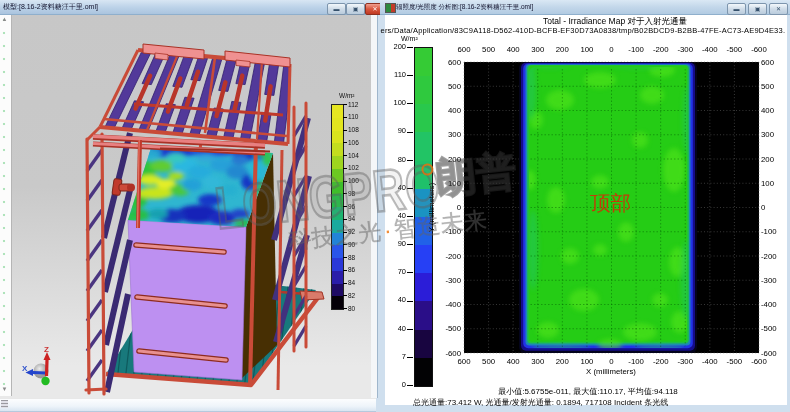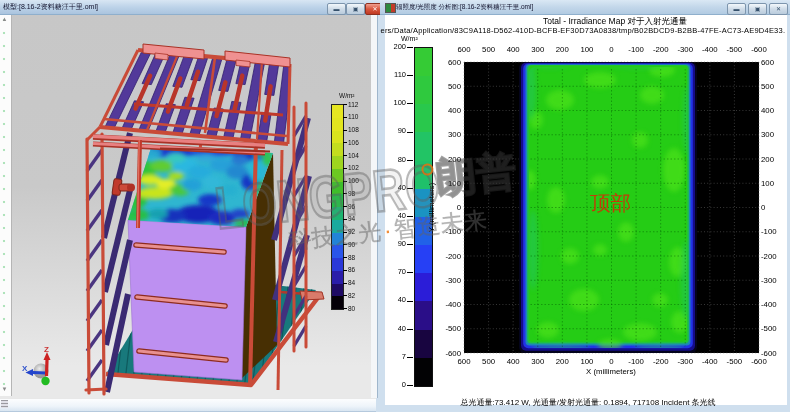--- a/index.html
+++ b/index.html
@@ -25,21 +25,21 @@
 #ricon{position:absolute;left:5px;top:3px;width:9px;height:8px;background:linear-gradient(90deg,#2d8a3e 55%,#c23b2a 55%);border:1px solid #555}
 #rcontent{left:385px;top:14px;width:402px;height:391px;background:#fff}
 #rtl1{left:420px;top:15.5px;width:390px;text-align:center;font-size:8.5px;color:#000}
 #rtl2{left:380.5px;top:26px;width:420px;font-size:7.5px;letter-spacing:0.22px;color:#000;white-space:nowrap}
 #rwm2{left:401px;top:35px;font-size:7px;color:#000}
 #rcb{left:414px;top:47px;width:17px;height:338px;border:1px solid #111}
 #rcbl{left:383px;top:40px;width:23px;font-size:7.5px;color:#000;text-align:right}
 #rcbl div{height:28.17px;line-height:14px}
 .tick{position:absolute;width:6px;height:1px;background:#000}
 #bt1{left:413px;top:385.5px;width:350px;text-align:center;font-size:8px;color:#000}
-#bt2{left:413px;top:396.5px;width:350px;text-align:center;font-size:8px;color:#000}
+#bt2{left:413px;top:396.5px;width:350px;text-align:left;font-size:8px;color:#000}
 #wm{left:213px;top:150px;width:330px;height:110px;transform:rotate(-6.2deg);pointer-events:none}
 #wm .en{position:absolute;left:3px;top:8px;font-size:44px;font-weight:bold;letter-spacing:0.4px;white-space:nowrap;
  color:rgba(140,140,140,0.10);-webkit-text-stroke:1.9px rgba(95,95,95,0.42);transform:scaleY(1.34);transform-origin:top left}
 #wm .cjk{position:absolute;left:226px;top:8px;font-size:40px;font-weight:bold;white-space:nowrap;
  color:rgba(80,80,80,0.16);-webkit-text-stroke:2.1px rgba(50,50,50,0.46)}
 #wm .reg{position:absolute;left:212px;top:19px;width:8px;height:8px;border:2.2px solid rgba(230,110,15,0.85);border-radius:50%}
 #wm .sub{position:absolute;left:72px;top:66px;font-size:23px;letter-spacing:0.5px;white-space:nowrap;
  color:rgba(100,100,100,0.46);-webkit-text-stroke:0.6px rgba(100,100,100,0.24)}
 #wm .dot{color:rgba(240,120,18,0.85);-webkit-text-stroke:0;margin:0 2px}
 </style></head>
@@ -553,20 +553,21 @@
         <text x="461" y="307.0" text-anchor="end">-400</text>
         <text x="761" y="307.0">-400</text>
         <text x="461" y="331.2" text-anchor="end">-500</text>
         <text x="761" y="331.2">-500</text>
         <text x="461" y="355.5" text-anchor="end">-600</text>
         <text x="761" y="355.5">-600</text>
       </g>
       <text x="611" y="374" font-size="7.8" fill="#000" text-anchor="middle" font-family="Liberation Sans, sans-serif">X (millimeters)</text>
       <text x="434" y="207.5" font-size="7.8" fill="#000" text-anchor="middle" font-family="Liberation Sans, sans-serif" transform="rotate(-90 434 207.5)">Y (millimeters)</text>
     </svg>
+  <div class="abs" id="bt1">最小值:5.6755e-011, 最大值:110.17, 平均值:94.118</div>
   <div class="abs" id="bt2">总光通量:73.412 W, 光通量/发射光通量: 0.1894, 717108 Incident 条光线</div>
   <div class="abs" id="wm">
     <span class="en">LONGPRO</span>
     <span class="cjk">朗普</span>
     <div class="reg"></div>
     <div class="sub">科技之光<span class="dot">·</span>智造未来</div>
   </div>
 </div>
 
 </body></html>

